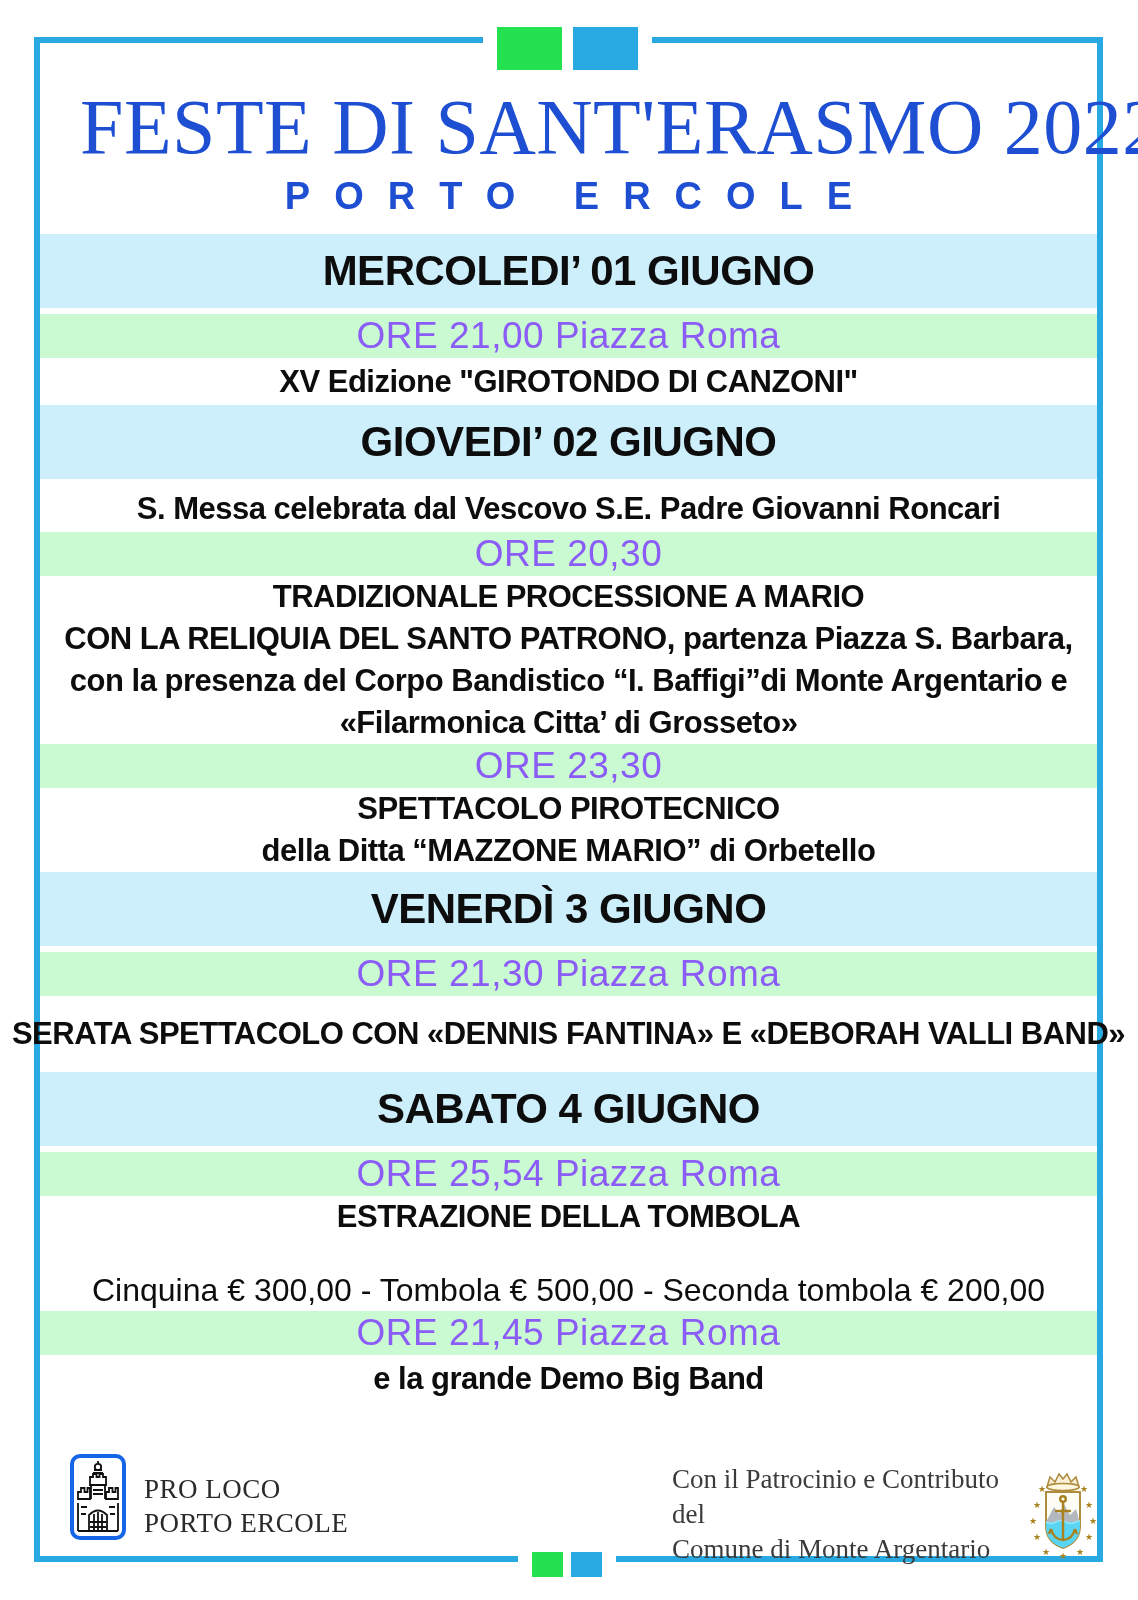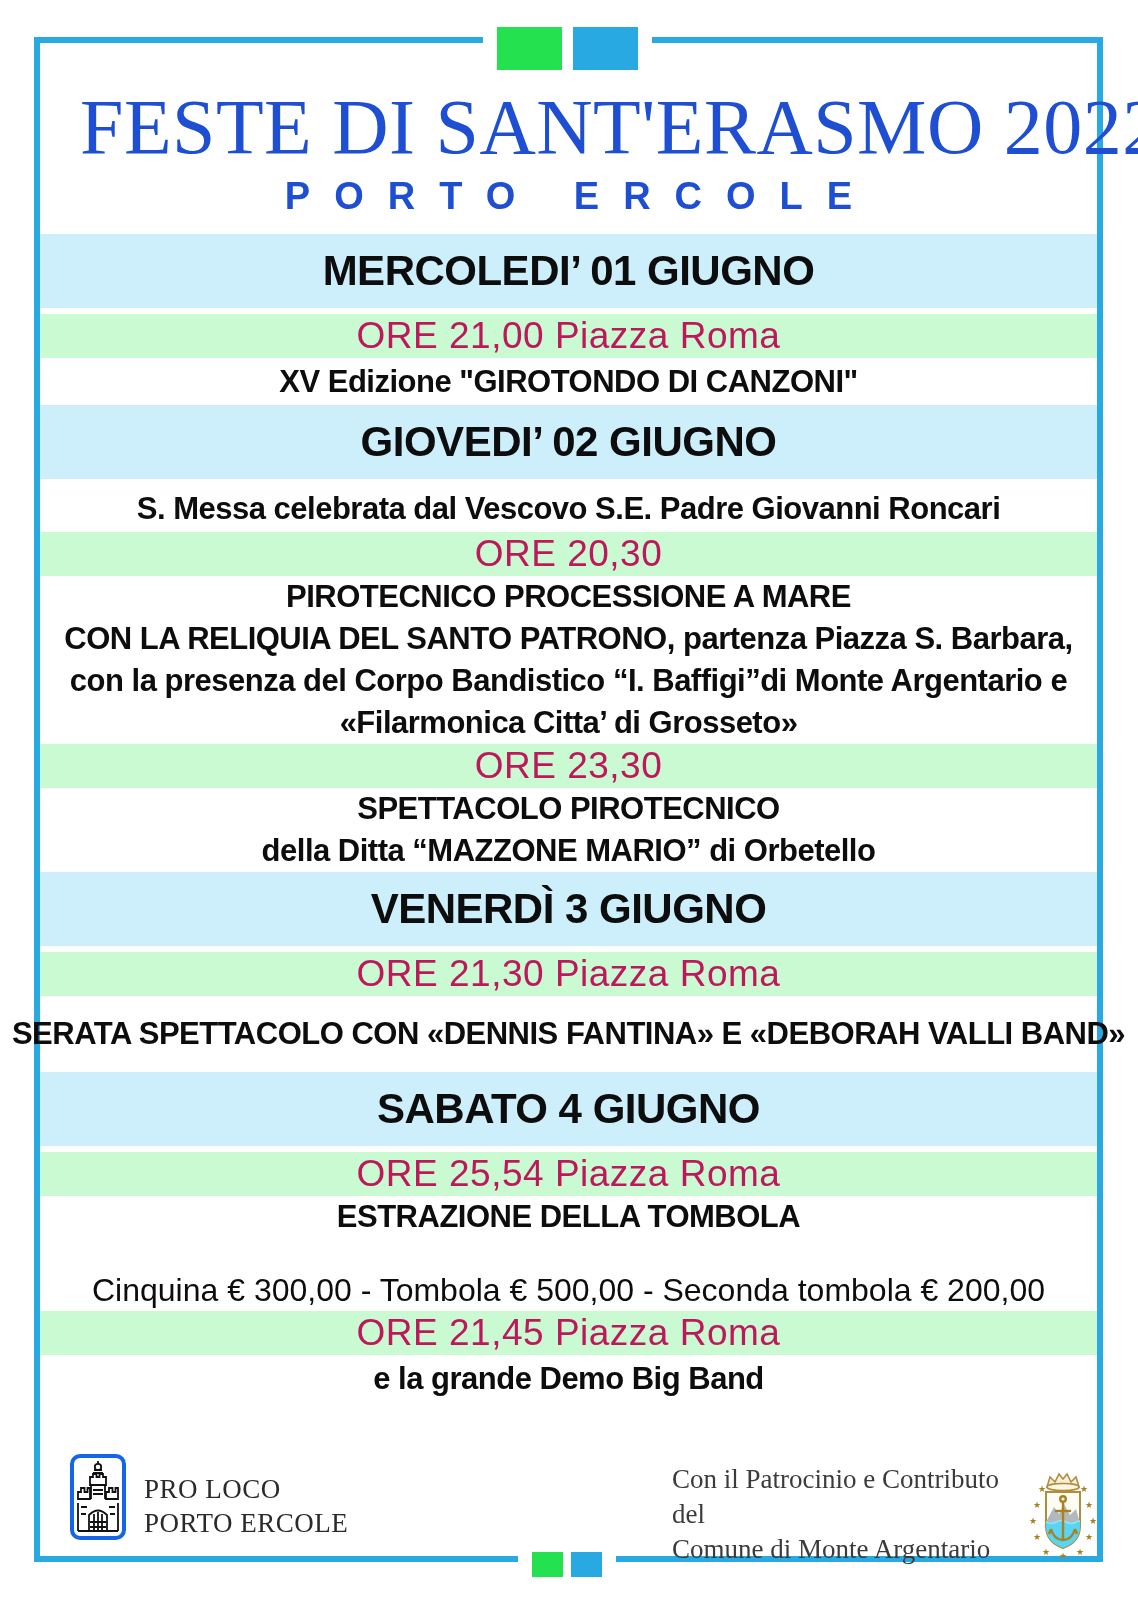--- a/index.html
+++ b/index.html
@@ -34,21 +34,21 @@
   }
 
   .schedule{position:absolute;left:40px;top:234px;width:1057px;}
   .row{display:flex;align-items:center;justify-content:center;text-align:center;white-space:nowrap;}
   .k-day{
     height:74px;background:#cdeefb;margin-bottom:6px;
     font-weight:bold;font-size:42px;letter-spacing:-0.5px;color:#0d0d0d;
   }
   .k-time{
     height:44px;background:#c9fad2;
-    font-size:37px;color:#be185d;letter-spacing:0.5px;
+    font-size:37px;color:#8b5cf6;letter-spacing:0.5px;
   }
   .k-event{height:47px;font-weight:bold;font-size:31px;letter-spacing:-0.5px;}
   .k-event-c{height:42px;font-weight:bold;font-size:31px;letter-spacing:-0.5px;}
   .k-event-xl{height:76px;font-weight:bold;font-size:31px;letter-spacing:-0.5px;}
   .k-detail{height:42px;font-weight:normal;font-size:32px;margin-top:31px;}
 
   .footer{position:absolute;left:40px;top:1452px;width:1057px;height:100px;}
   .proloco{position:absolute;left:30px;top:2px;display:flex;align-items:flex-end;gap:18px;}
   .proloco-box{
     width:56px;height:86px;border:4px solid #1565e8;border-radius:10px;
@@ -78,21 +78,21 @@
   <div class="title">FESTE DI SANT'ERASMO 2022</div>
   <div class="subtitle">PORTO ERCOLE</div>
 
   <div class="schedule">
       <div class="row k-day">MERCOLEDI’ 01 GIUGNO</div>
       <div class="row k-time">ORE 21,00 Piazza Roma</div>
       <div class="row k-event">XV Edizione "GIROTONDO DI CANZONI"</div>
       <div class="row k-day">GIOVEDI’ 02 GIUGNO</div>
       <div class="row k-event">S. Messa celebrata dal Vescovo S.E. Padre Giovanni Roncari</div>
       <div class="row k-time">ORE 20,30</div>
-      <div class="row k-event-c">PIROTECNICO PROCESSIONE A MARE</div>
+      <div class="row k-event-c">TRADIZIONALE PROCESSIONE A MARIO</div>
       <div class="row k-event-c">CON LA RELIQUIA DEL SANTO PATRONO, partenza Piazza S. Barbara,</div>
       <div class="row k-event-c">con la presenza del Corpo Bandistico “I. Baffigi”di Monte Argentario e</div>
       <div class="row k-event-c">«Filarmonica Citta’ di Grosseto»</div>
       <div class="row k-time">ORE 23,30</div>
       <div class="row k-event-c">SPETTACOLO PIROTECNICO</div>
       <div class="row k-event-c">della Ditta “MAZZONE MARIO” di Orbetello</div>
       <div class="row k-day">VENERDÌ 3 GIUGNO</div>
       <div class="row k-time">ORE 21,30 Piazza Roma</div>
       <div class="row k-event-xl">SERATA SPETTACOLO CON  «DENNIS FANTINA» E «DEBORAH VALLI BAND»</div>
       <div class="row k-day">SABATO 4 GIUGNO</div>

